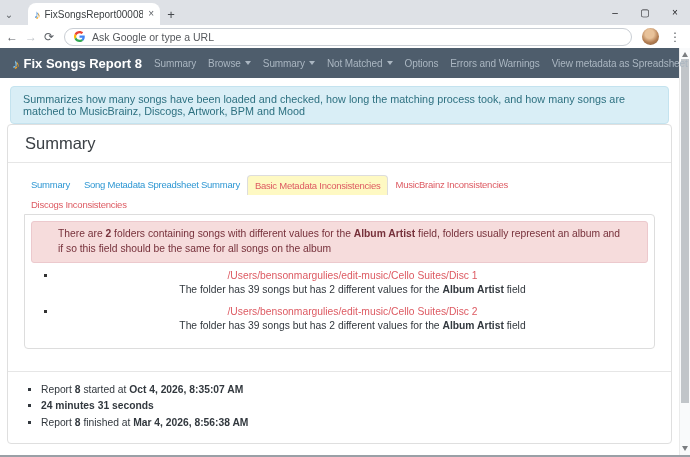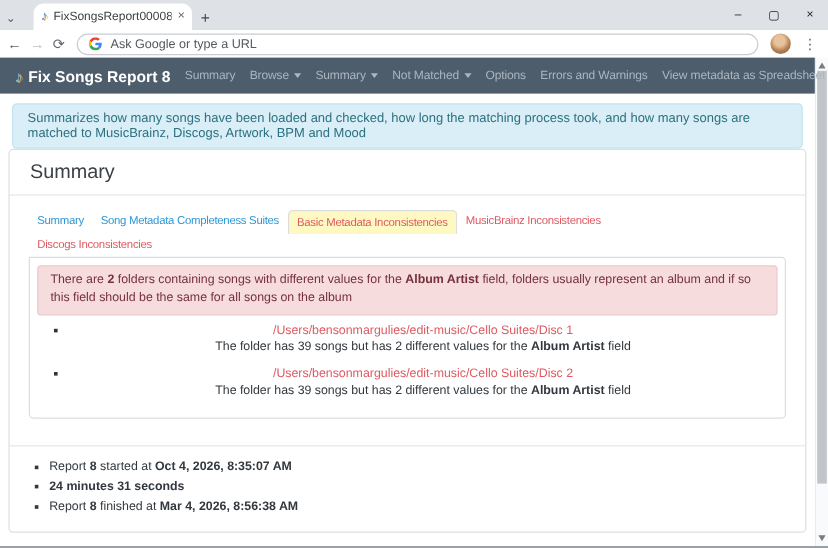--- a/index.html
+++ b/index.html
@@ -44,21 +44,21 @@
   .panel-title { padding:9px 17px; font-size:16.5px; color:#3b4045; border-bottom:1px solid #e6e6e6; }
   .panel-body { padding:12px 16px 22px; }
   .tabs-row { display:flex; font-size:9.5px; letter-spacing:-0.25px; }
   .tab-item { padding:4px 7px; color:#2e97d3; white-space:nowrap; }
   .tab-item.danger { color:#dd5a62; }
   .tab-item.active { border:1px solid #ddd; border-bottom:none; border-radius:4px 4px 0 0; background:#fef9c3; }
   .subtabs { display:flex; margin-top:9px; font-size:9.5px; letter-spacing:-0.2px; }
   .subtab { padding:6px 9px; color:#dd5a62; position:relative; z-index:2; white-space:nowrap; }
   .subtab.active { border:1px solid #ddd; border-bottom:1px solid #fff; border-radius:4px 4px 0 0; background:#fff; margin-bottom:-1px; }
   .subtab-content { border:1px solid #ddd; border-radius:0 4px 4px 4px; padding:6px; }
-  .alert-danger { background:#f6dcdc; border:1px solid #ecc9cd; color:#76303a; border-radius:3px; padding:5px 10px; font-size:10.3px; line-height:1.45; }
+  .alert-danger { background:#f6dcdc; border:1px solid #ecc9cd; color:#76303a; border-radius:3px; padding:5px 26px; font-size:10.3px; line-height:1.45; }
   .folder-list { margin:7px 0 2px; padding-left:26px; list-style:square; color:#333; font-size:10.3px; }
   .folder-list li { margin-bottom:11px;text-align:center; }
   .folder-link { color:#dd5a62; }
   .folder-desc { margin-top:3px; color:#32383e; }
   .panel-footer { border-top:1px solid #e6e6e6; padding:6px 16px 12px; }
   .report-list { margin:4px 0 0; padding-left:17px; list-style:square; font-size:10.3px; line-height:1.6; color:#32383e; }
   b { font-weight:bold; }
 </style>
 </head>
 <body>
@@ -132,21 +132,21 @@
 
   </div>
 
   <div class="alert-info">Summarizes how many songs have been loaded and checked, how long the matching process took, and how many songs are matched to MusicBrainz, Discogs, Artwork, BPM and Mood</div>
 
   <div class="panel">
     <div class="panel-title">Summary</div>
     <div class="panel-body">
       <div class="tabs-row">
         <span class="tab-item">Summary</span>
-        <span class="tab-item">Song Metadata Completeness Suites</span>
+        <span class="tab-item">Song Metadata Spreadsheet Summary</span>
         <span class="tab-item danger active">Basic Metadata Inconsistencies</span>
         <span class="tab-item danger">MusicBrainz Inconsistencies</span>
       </div>
       <div class="tabs-row">
         <span class="tab-item danger">Discogs Inconsistencies</span>
       </div>
 
 
       <div class="subtab-content">
         <div class="alert-danger"><span>There are </span><b>2</b><span> folders containing songs with different values for the </span><b>Album Artist</b><span> field, folders usually represent an album and if so this field should be the same for all songs on the album</span></div>

